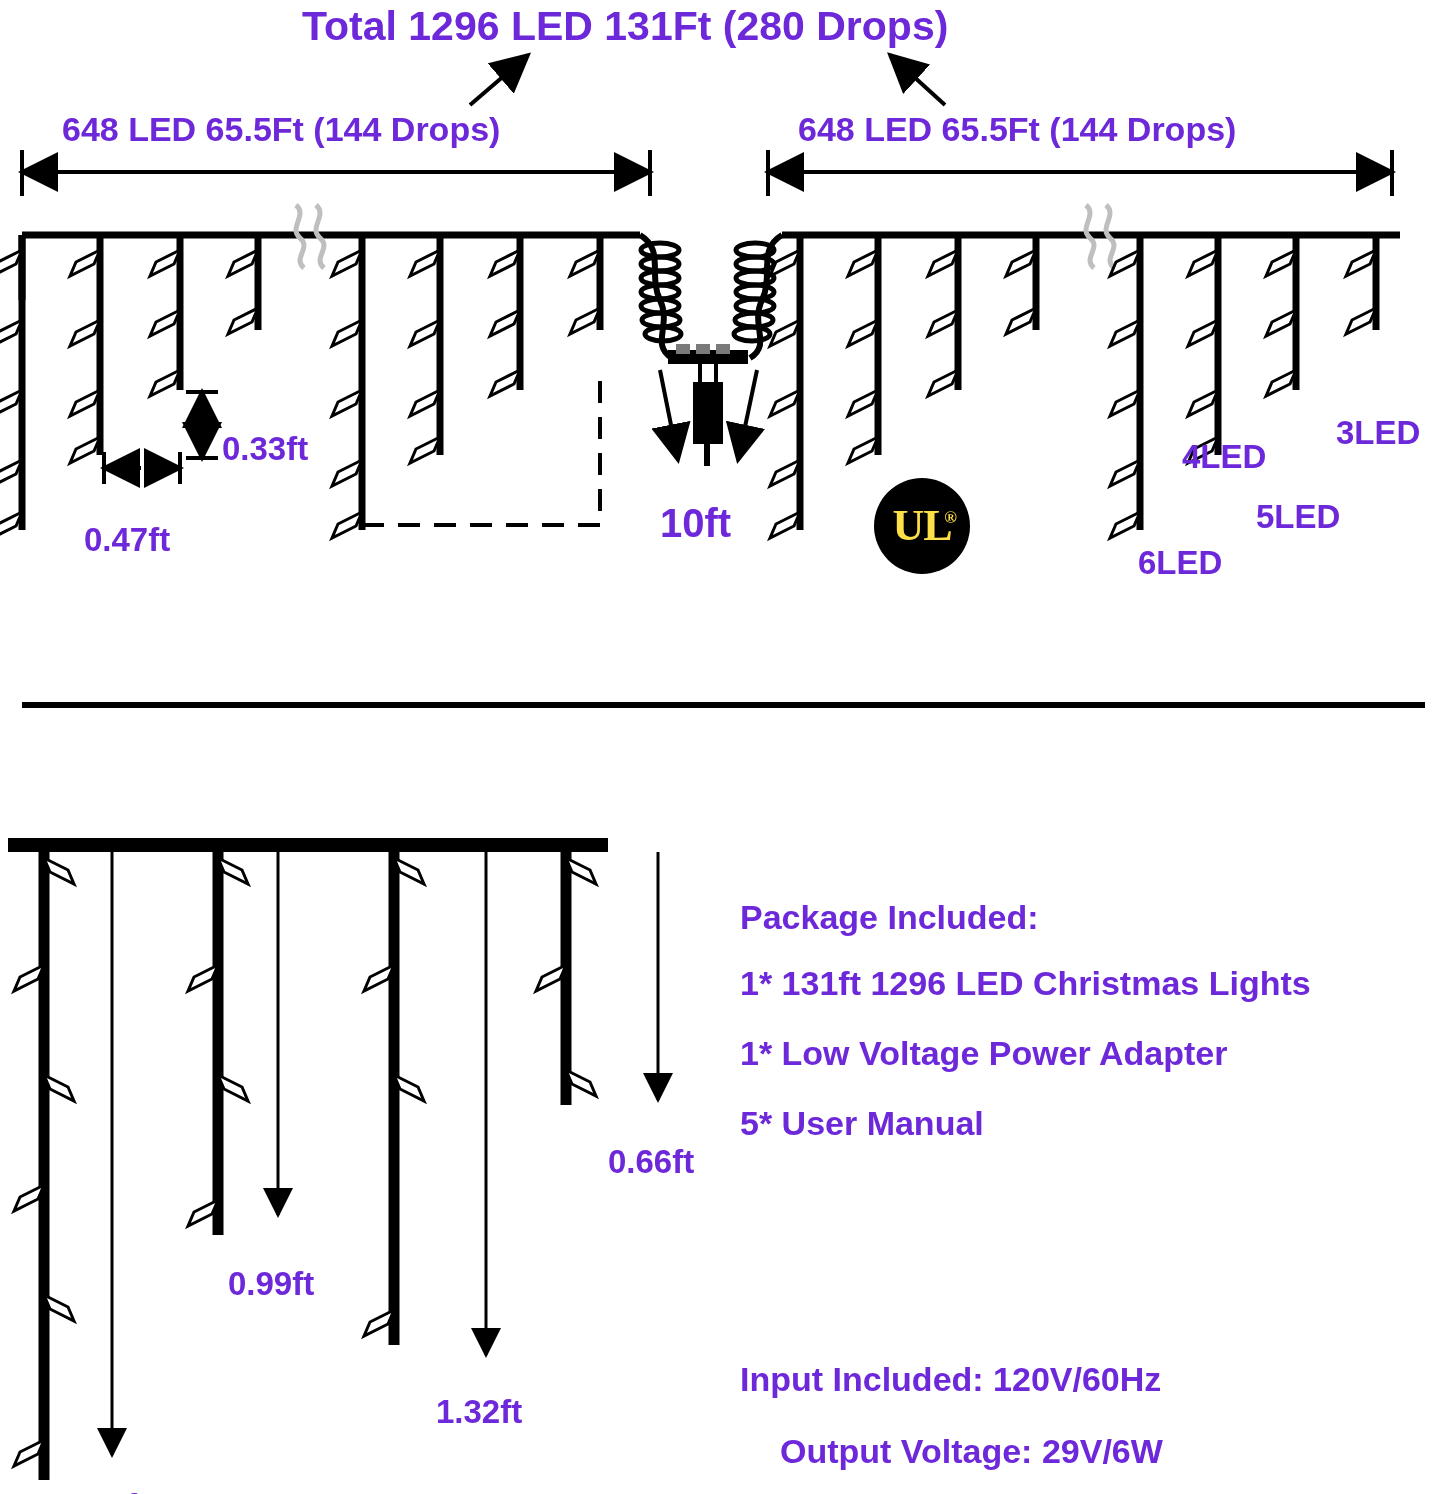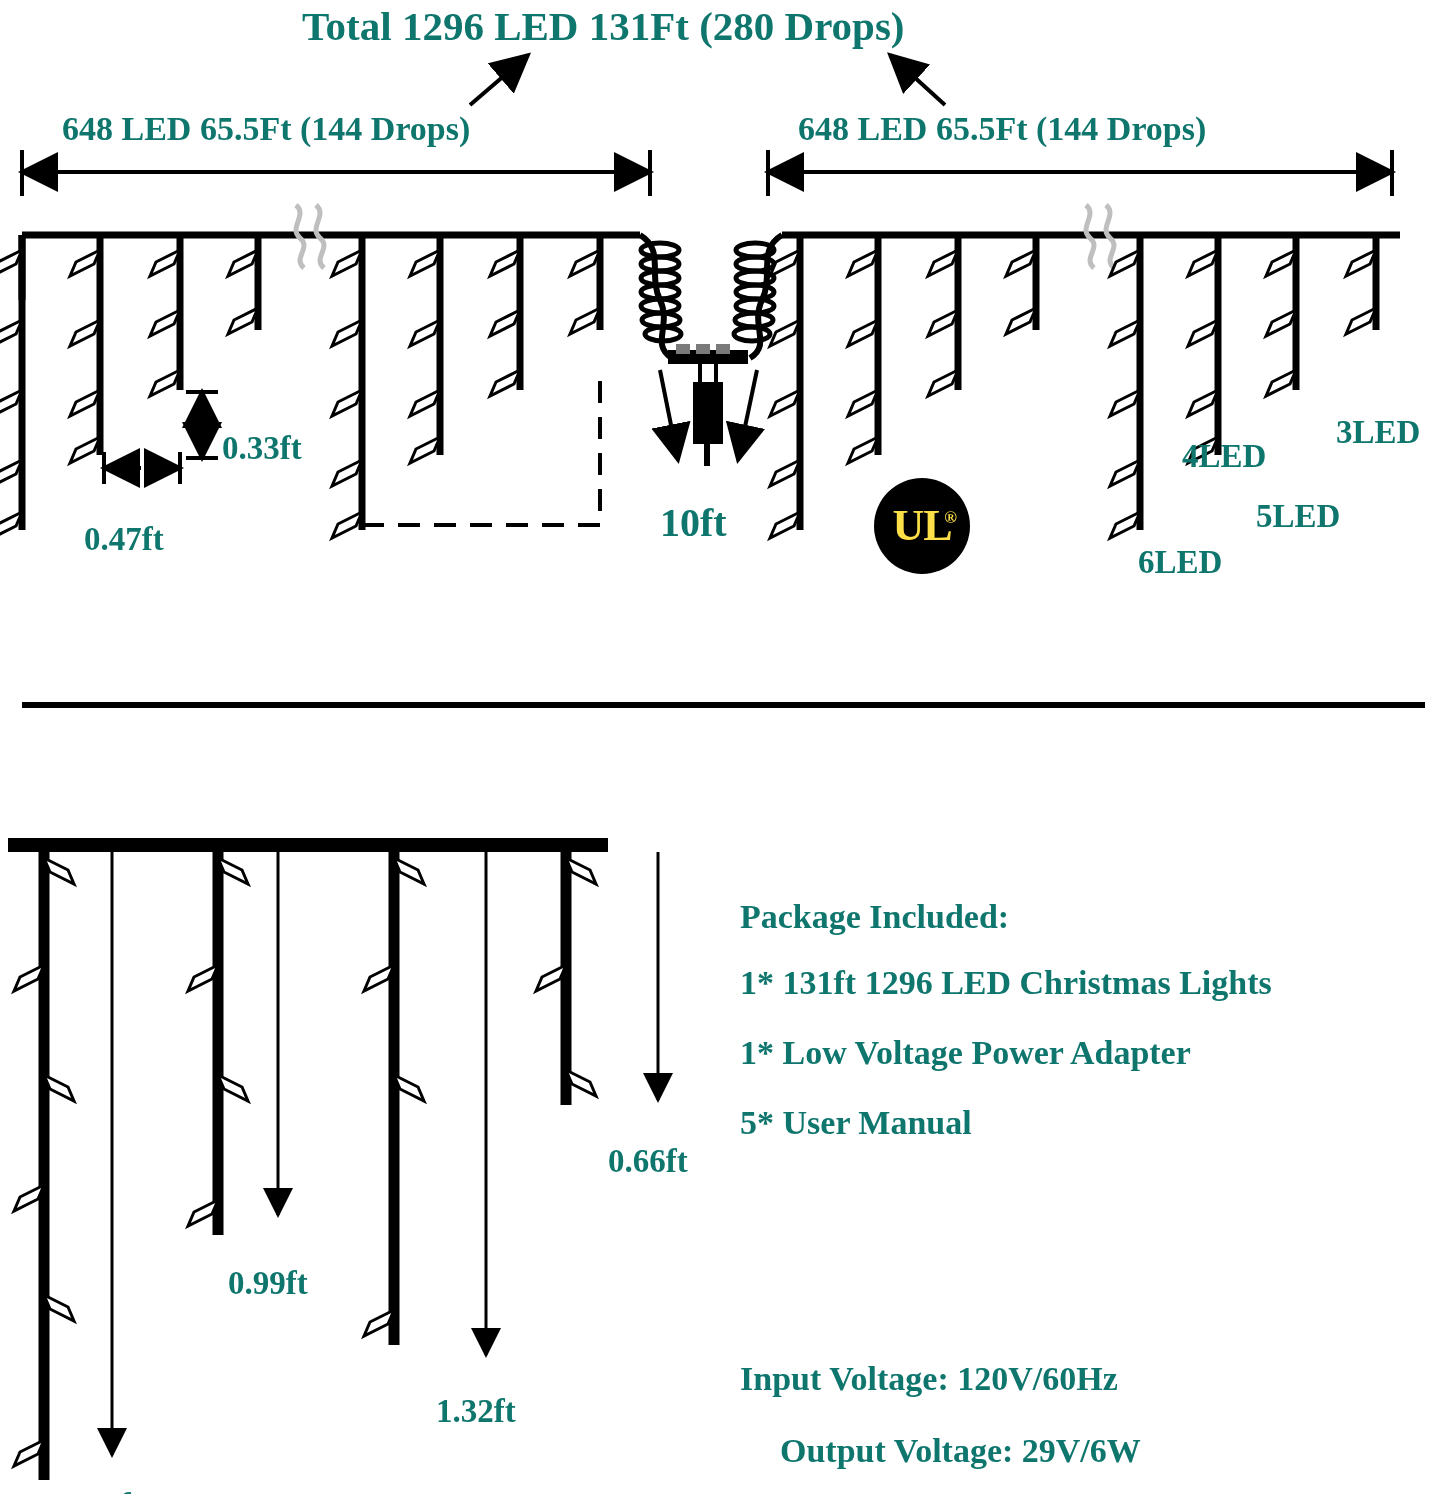--- a/index.html
+++ b/index.html
@@ -24,23 +24,22 @@
   svg.diagram {
     position: absolute;
     left: 0; top: 0;
     width: 1445px;
     height: 1494px;
   }
   .txt {
     position: absolute;
     white-space: nowrap;
     font-weight: bold;
-    color: #0f766e;
+    color: #6d28d9;
     line-height: 1;
-    font-family: Liberation Serif, serif;
   }
   .t-title { font-size: 41px; }
   .t-seg   { font-size: 34px; }
   .t-dim   { font-size: 33px; margin-top: 27px; }
   .t-led   { font-size: 33px; }
   .t-big   { font-size: 40px; margin-top: 11px; }
   .t-pkg   { font-size: 34px; }
   .t-rep   { font-size: 33px; }
   .ul-badge {
     position: absolute;
@@ -325,16 +324,16 @@
   <div class="txt t-dim" style="left:608px; top:1118px;">0.66ft</div>
   <div class="txt t-dim" style="left:228px; top:1240px;">0.99ft</div>
   <div class="txt t-dim" style="left:436px; top:1368px;">1.32ft</div>
   <div class="txt t-dim" style="left:62px; top:1462px;">1.65ft</div>
 
   <div class="txt t-pkg" style="left:740px; top:900px;">Package Included:</div>
   <div class="txt t-pkg" style="left:740px; top:966px;">1* 131ft 1296 LED Christmas Lights</div>
   <div class="txt t-pkg" style="left:740px; top:1036px;">1* Low Voltage Power Adapter</div>
   <div class="txt t-pkg" style="left:740px; top:1106px;">5* User Manual</div>
 
-  <div class="txt t-pkg" style="left:740px; top:1362px;">Input Voltage: 120V/60Hz</div>
+  <div class="txt t-pkg" style="left:740px; top:1362px;">Input Included: 120V/60Hz</div>
   <div class="txt t-pkg" style="left:780px; top:1434px;">Output Voltage: 29V/6W</div>
 
 </div>
 
 </body></html>

